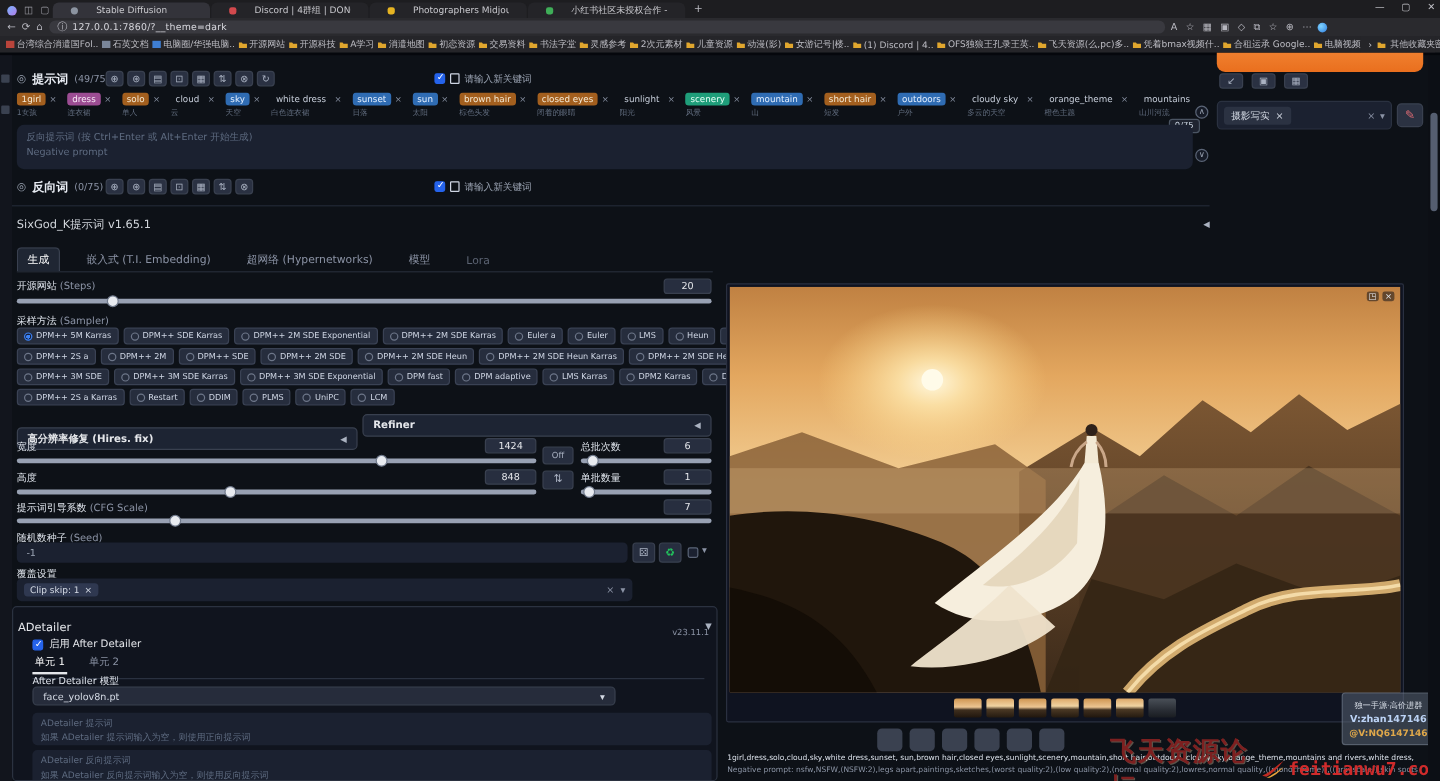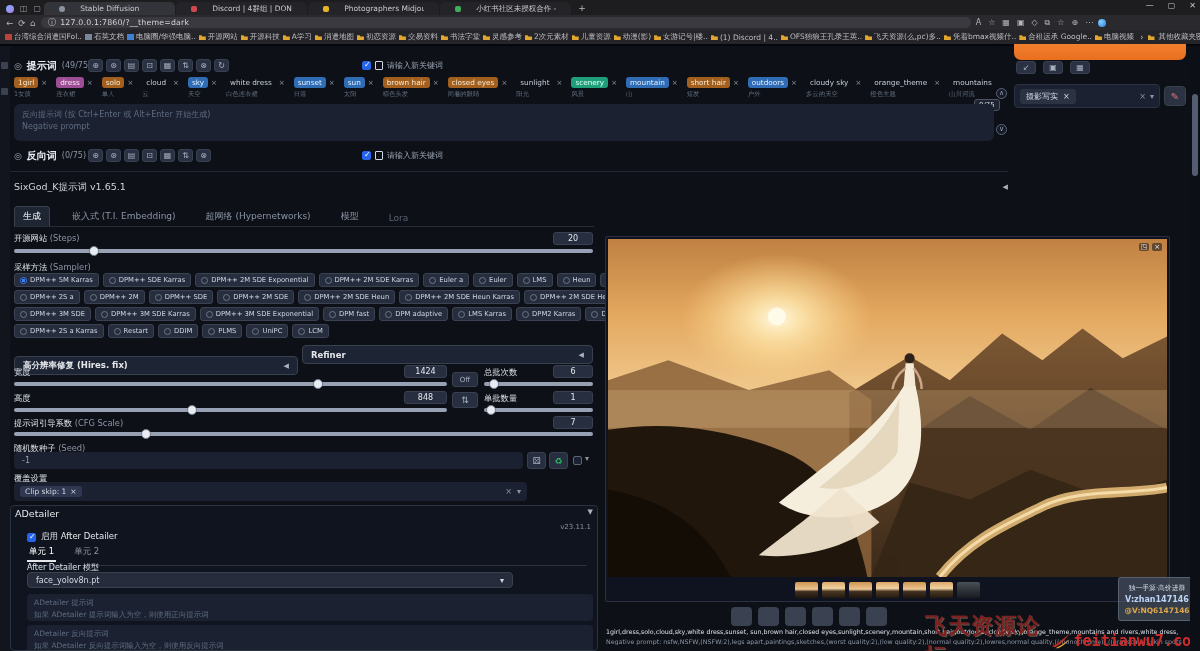--- a/index.html
+++ b/index.html
@@ -86,21 +86,21 @@
   .schip[data-sel="true"] .radio{border-color:#3b82f6;background:radial-gradient(circle,#3b82f6 45%,#16203a 50%)}
   .acc-box{position:absolute;height:19px;background:#1d2433;border:1px solid #39404f;border-radius:4px;display:flex;align-items:center;justify-content:space-between;padding:0 8px}
   .acc-box .t{font-size:8.5px;font-weight:bold;color:#e5e7eb}
   .sq-btn{position:absolute;background:#272e3f;border:1px solid #39404f;border-radius:3px;color:#aab2c2;display:flex;align-items:center;justify-content:center}
   .seed-input{position:absolute;left:14px;top:452px;width:509px;height:17px;background:#1b2130;border-radius:4px;font-size:8px;color:#9aa3b2;display:flex;align-items:center;padding:0 8px}
   .ovr-box{position:absolute;left:14px;top:482px;width:513px;height:19px;background:#1b2130;border-radius:4px;display:flex;align-items:center;padding:0 6px}
   .ovr-chip{background:#2f3850;border-radius:3px;font-size:7.5px;color:#d4dae4;padding:1px 5px;display:flex;gap:4px;align-items:center}
   .ovr-right{margin-left:auto;font-size:8px;color:#8b93a5;display:flex;gap:5px}
   
   .ad-panel{position:absolute;left:10px;top:505px;width:588px;height:146px;background:#10141e;border:1px solid #2b3240;border-radius:4px;overflow:hidden}
-  .ad-head{position:absolute;left:4px;top:2px;width:578px;display:flex;justify-content:space-between;align-items:flex-start}
+  .ad-head{position:absolute;left:4px;top:12px;width:578px;display:flex;justify-content:space-between;align-items:flex-start}
   .ad-head .t{font-size:9.5px;color:#e5e7eb}
   .ad-ver{position:absolute;right:6px;top:17px;font-size:7px;color:#8b93a5}
   .ad-enable{position:absolute;left:16px;top:25px;display:flex;align-items:center;gap:5px}
   .ad-enable .t{font-size:8.5px;color:#e5e7eb}
   .utabs{position:absolute;left:16px;top:40px;width:560px;display:flex;gap:16px;border-bottom:1px solid #2a3140;padding-bottom:3px}
   .utab{font-size:8.5px;color:#8b93a5;padding:0 2px}
   .utab[data-active="true"]{color:#fff;border-bottom:2px solid #e5e7eb;padding-bottom:2px}
   .ad-mlabel{position:absolute;left:16px;top:56px;font-size:8px;color:#dfe4ec}
   .ad-dd{position:absolute;left:16px;top:66px;width:486px;height:16px;background:#262c3b;border:1px solid #39404f;border-radius:4px;display:flex;align-items:center;justify-content:space-between;padding:0 8px;font-size:8px;color:#d4dae4}
   .ad-ta{position:absolute;left:16px;width:566px;background:#1b2130;border-radius:4px;padding:4px 7px}

